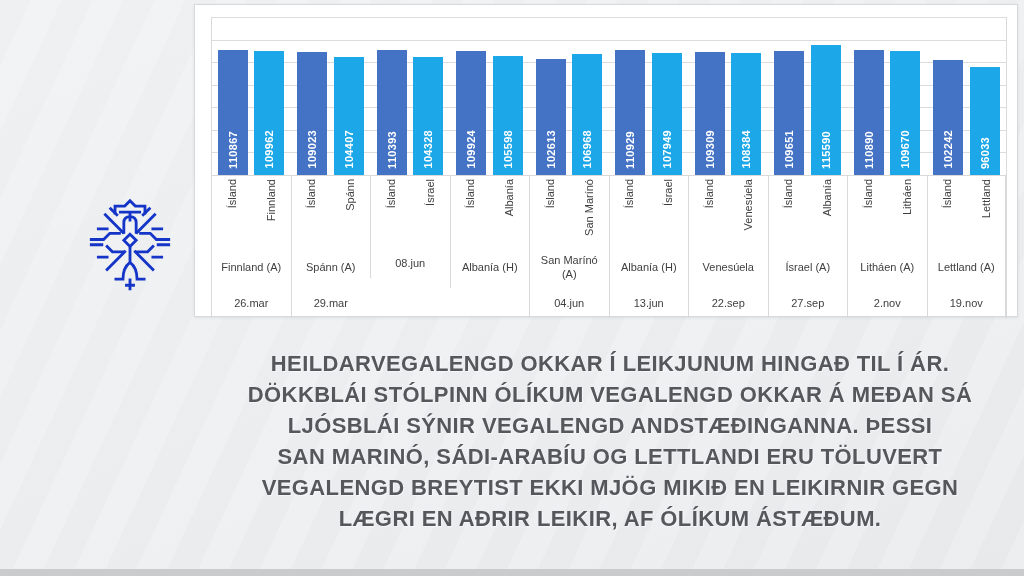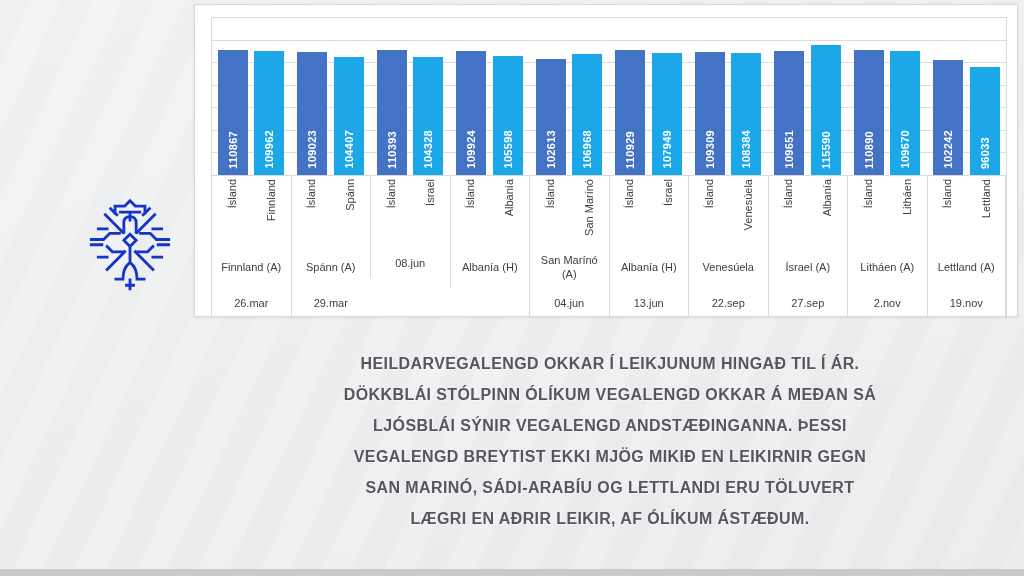--- a/index.html
+++ b/index.html
@@ -43,21 +43,21 @@
          font-size:11px;color:#404040;box-sizing:border-box;}
   .group .band1,.group .band2,.group .band3{border-left:1px solid #d9d9d9;}
   .group:last-child .band1,.group:last-child .band2,.group:last-child .band3{border-right:1px solid #d9d9d9;}
 
   
   .logo{position:absolute;left:86px;top:193px;width:88px;height:100px;}
 
   
   .caption{
     position:absolute;left:196px;top:348px;width:828px;
-    text-align:center;font-weight:bold;font-size:16px;line-height:31px;
+    text-align:center;font-weight:bold;font-size:22px;line-height:31px;
     letter-spacing:.4px;color:#56575b;
     text-shadow:1px 1px 0 rgba(255,255,255,.55);
   }
   .caption-line{white-space:nowrap;}
 </style>
 </head>
 <body>
 
 <div class="slide">
   <div class="bg-texture"></div>
@@ -339,19 +339,19 @@
     <div class="band3">19.nov</div>
   </div>
 </div>
     </div>
   </div>
 
   <div class="caption" id="caption">
       <div class="caption-line">HEILDARVEGALENGD OKKAR Í LEIKJUNUM HINGAÐ TIL Í ÁR.</div>
       <div class="caption-line">DÖKKBLÁI STÓLPINN ÓLÍKUM VEGALENGD OKKAR Á MEÐAN SÁ</div>
       <div class="caption-line">LJÓSBLÁI SÝNIR VEGALENGD ANDSTÆÐINGANNA. ÞESSI</div>
+      <div class="caption-line">SAN MARINÓ, SÁDI-ARABÍU OG LETTLANDI ERU TÖLUVERT</div>
       <div class="caption-line">VEGALENGD BREYTIST EKKI MJÖG MIKIÐ EN LEIKIRNIR GEGN</div>
-      <div class="caption-line">SAN MARINÓ, SÁDI-ARABÍU OG LETTLANDI ERU TÖLUVERT</div>
       <div class="caption-line">LÆGRI EN AÐRIR LEIKIR, AF ÓLÍKUM ÁSTÆÐUM.</div>
     </div>
 
   <div class="bottom-strip" id="bottom-strip" style="background: rgb(201, 203, 205);"></div>
 </div>
 
 </body></html>

